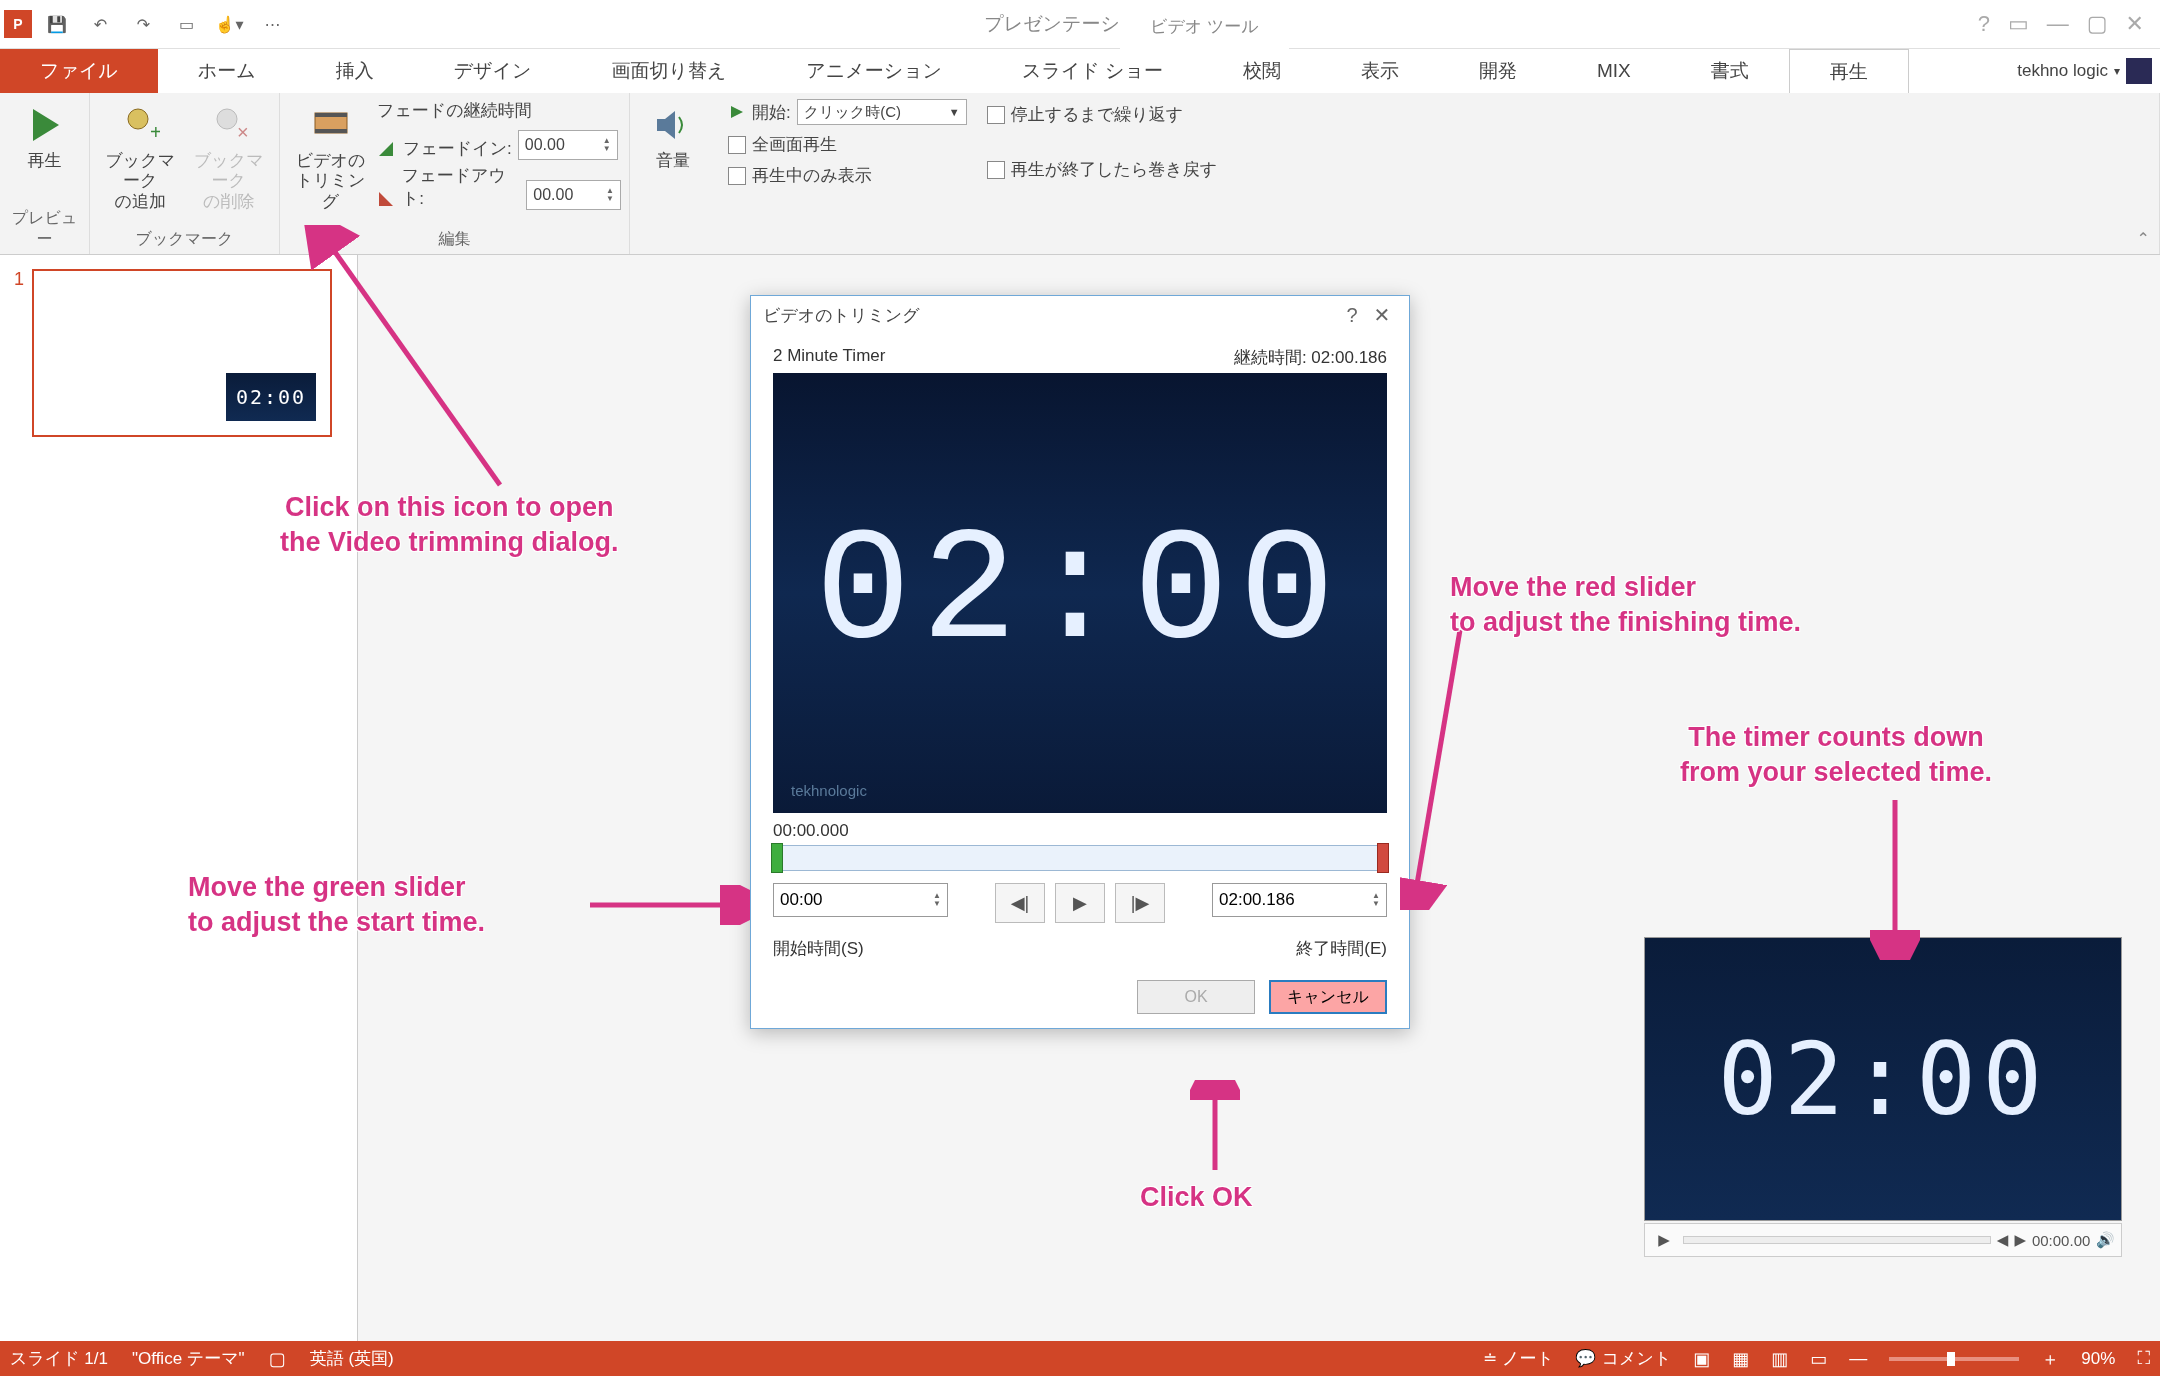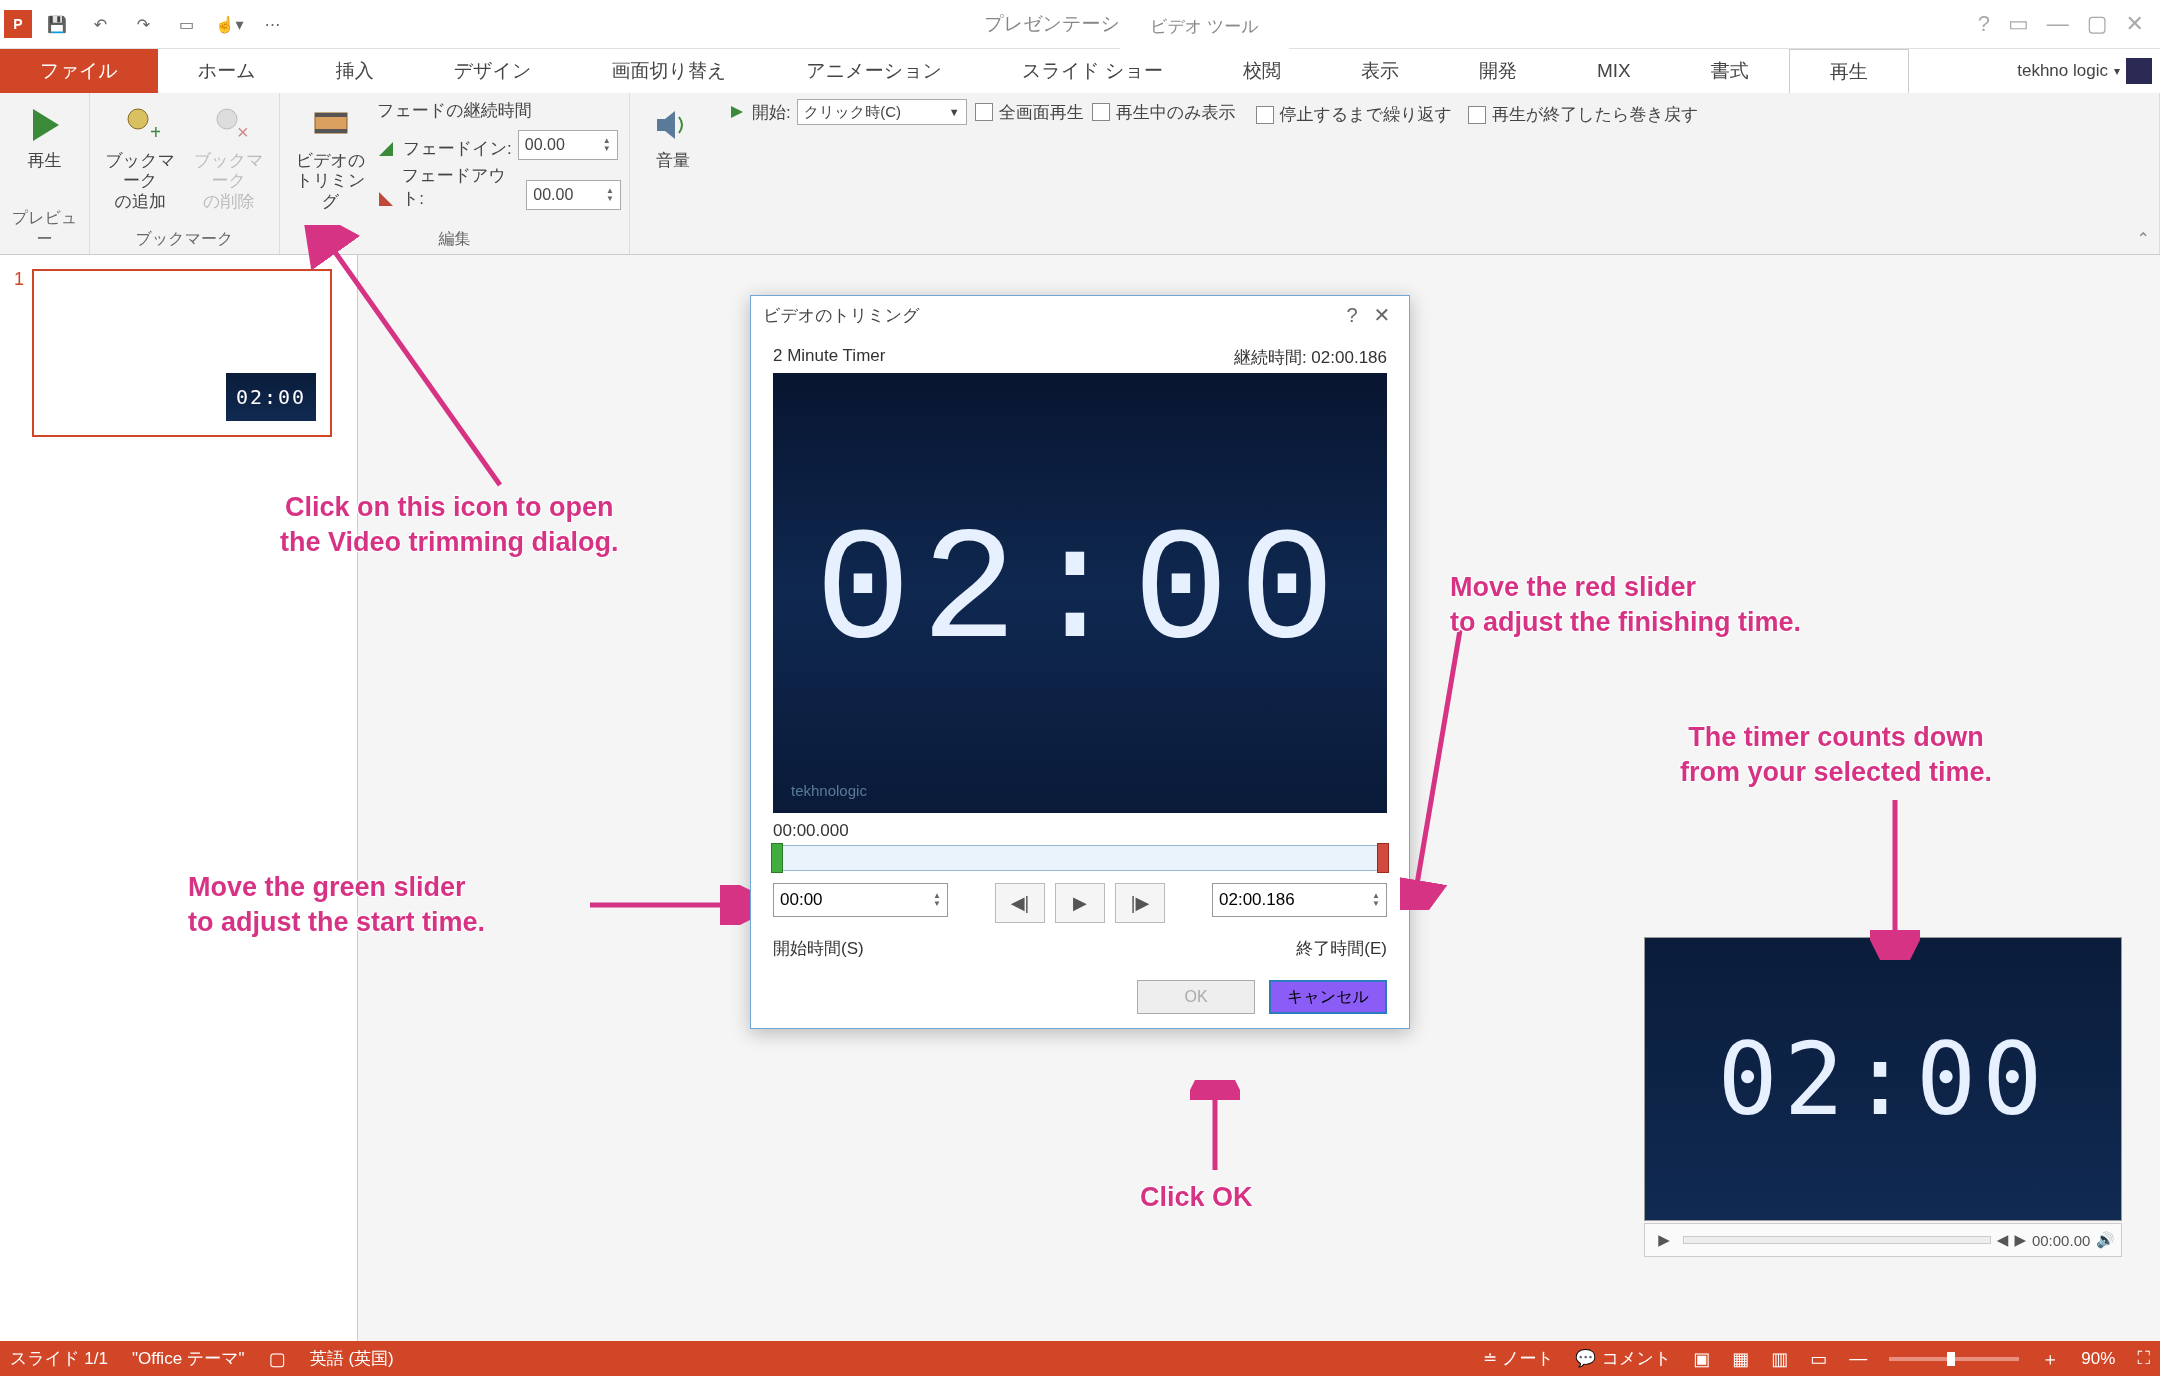--- a/index.html
+++ b/index.html
@@ -30,21 +30,21 @@
 .rgroup-label { text-align: center; font-size: 16px; color: #666; padding: 2px 0; }
 .big-btn { width: 90px; display: flex; flex-direction: column; align-items: center; gap: 6px; padding-top: 8px; font-size: 17px; color: #444; text-align: center; line-height: 1.2; }
 .big-btn.disabled { color: #bbb; }
 .big-ico { width: 40px; height: 40px; }
 .fade-rows { display: flex; flex-direction: column; gap: 4px; padding-top: 2px; }
 .fade-title { font-size: 17px; color: #444; padding-bottom: 4px; }
 .fade-row { display: flex; align-items: flex-end; gap: 6px; font-size: 17px; color: #444; }
 .fade-ico { width: 20px; height: 20px; }
 .spin { width: 100px; height: 30px; border: 1px solid #aaa; background: #fff; padding: 2px 6px; font-size: 16px; display: flex; align-items: center; justify-content: space-between; }
 .spin-arrows { display: flex; flex-direction: column; font-size: 8px; line-height: 1; color: #666; }
-.opt-col { display: flex; gap: 8px; font-size: 17px; color: #444; padding-top: 2px; }
+.opt-col { display: flex; flex-direction: column; gap: 8px; font-size: 17px; color: #444; padding-top: 2px; }
 .opt-row { display: flex; align-items: center; gap: 6px; }
 .combo { width: 170px; height: 26px; border: 1px solid #aaa; background: #fff; padding: 0 6px; font-size: 15px; display: flex; align-items: center; justify-content: space-between; }
 .chk { width: 18px; height: 18px; border: 1px solid #888; background: #fff; }
 .collapse-caret { position: absolute; right: 10px; bottom: 6px; color: #888; }
 
 
 .workspace { position: absolute; top: 255px; bottom: 35px; left: 0; right: 0; display: flex; }
 .slide-panel { width: 358px; background: #fff; border-right: 1px solid #ccc; padding: 14px; }
 .thumb-wrap { display: flex; gap: 8px; }
 .thumb-num { font-size: 18px; color: #d04627; }
@@ -75,21 +75,21 @@
 .slider-green { position: absolute; left: -3px; top: -3px; bottom: -3px; width: 12px; background: #3fae3f; border: 1px solid #2a7a2a; }
 .slider-red { position: absolute; right: -3px; top: -3px; bottom: -3px; width: 12px; background: #d14a3f; border: 1px solid #9a2a20; }
 .dlg-times { display: flex; justify-content: space-between; align-items: flex-start; padding-top: 12px; gap: 12px; }
 .time-col { display: flex; flex-direction: column; gap: 4px; width: 175px; }
 .time-spin { height: 34px; border: 1px solid #999; background: #fff; padding: 4px 6px; font-size: 17px; display: flex; align-items: center; justify-content: space-between; }
 .time-label { font-size: 17px; color: #333; margin-top: 16px; }
 .time-col.right { text-align: right; }
 .play-ctrls { display: flex; gap: 10px; align-items: flex-start; padding-top: 0; }
 .pc-btn { width: 50px; height: 40px; border: 1px solid #bbb; background: #f5f5f5; display: flex; align-items: center; justify-content: center; font-size: 18px; color: #555; }
 .dlg-buttons { display: flex; justify-content: flex-end; gap: 14px; padding-top: 20px; }
-.dlg-btn { width: 118px; height: 34px; border: 1px solid #aaa; background: #8b5cf6; font-size: 16px; display: flex; align-items: center; justify-content: center; }
+.dlg-btn { width: 118px; height: 34px; border: 1px solid #aaa; background: #fca5a5; font-size: 16px; display: flex; align-items: center; justify-content: center; }
 .dlg-btn.ok { color: #aaa; background: #eee; }
 .dlg-btn.cancel { border: 2px solid #2a7cc0; }
 
 
 .anno { position: absolute; color: #d63384; font-size: 27px; font-weight: bold; text-shadow: 1px 1px 0 #fff, -1px -1px 0 #fff, 1px -1px 0 #fff, -1px 1px 0 #fff; line-height: 1.3; z-index: 60; }
 .arrow-svg { position: absolute; z-index: 55; pointer-events: none; }
 
 
 .statusbar { position: absolute; bottom: 0; left: 0; right: 0; height: 35px; background: #d04627; color: #fff; display: flex; align-items: center; font-size: 17px; padding: 0 10px; gap: 24px; }
 .sb-right { margin-left: auto; display: flex; align-items: center; gap: 22px; }

